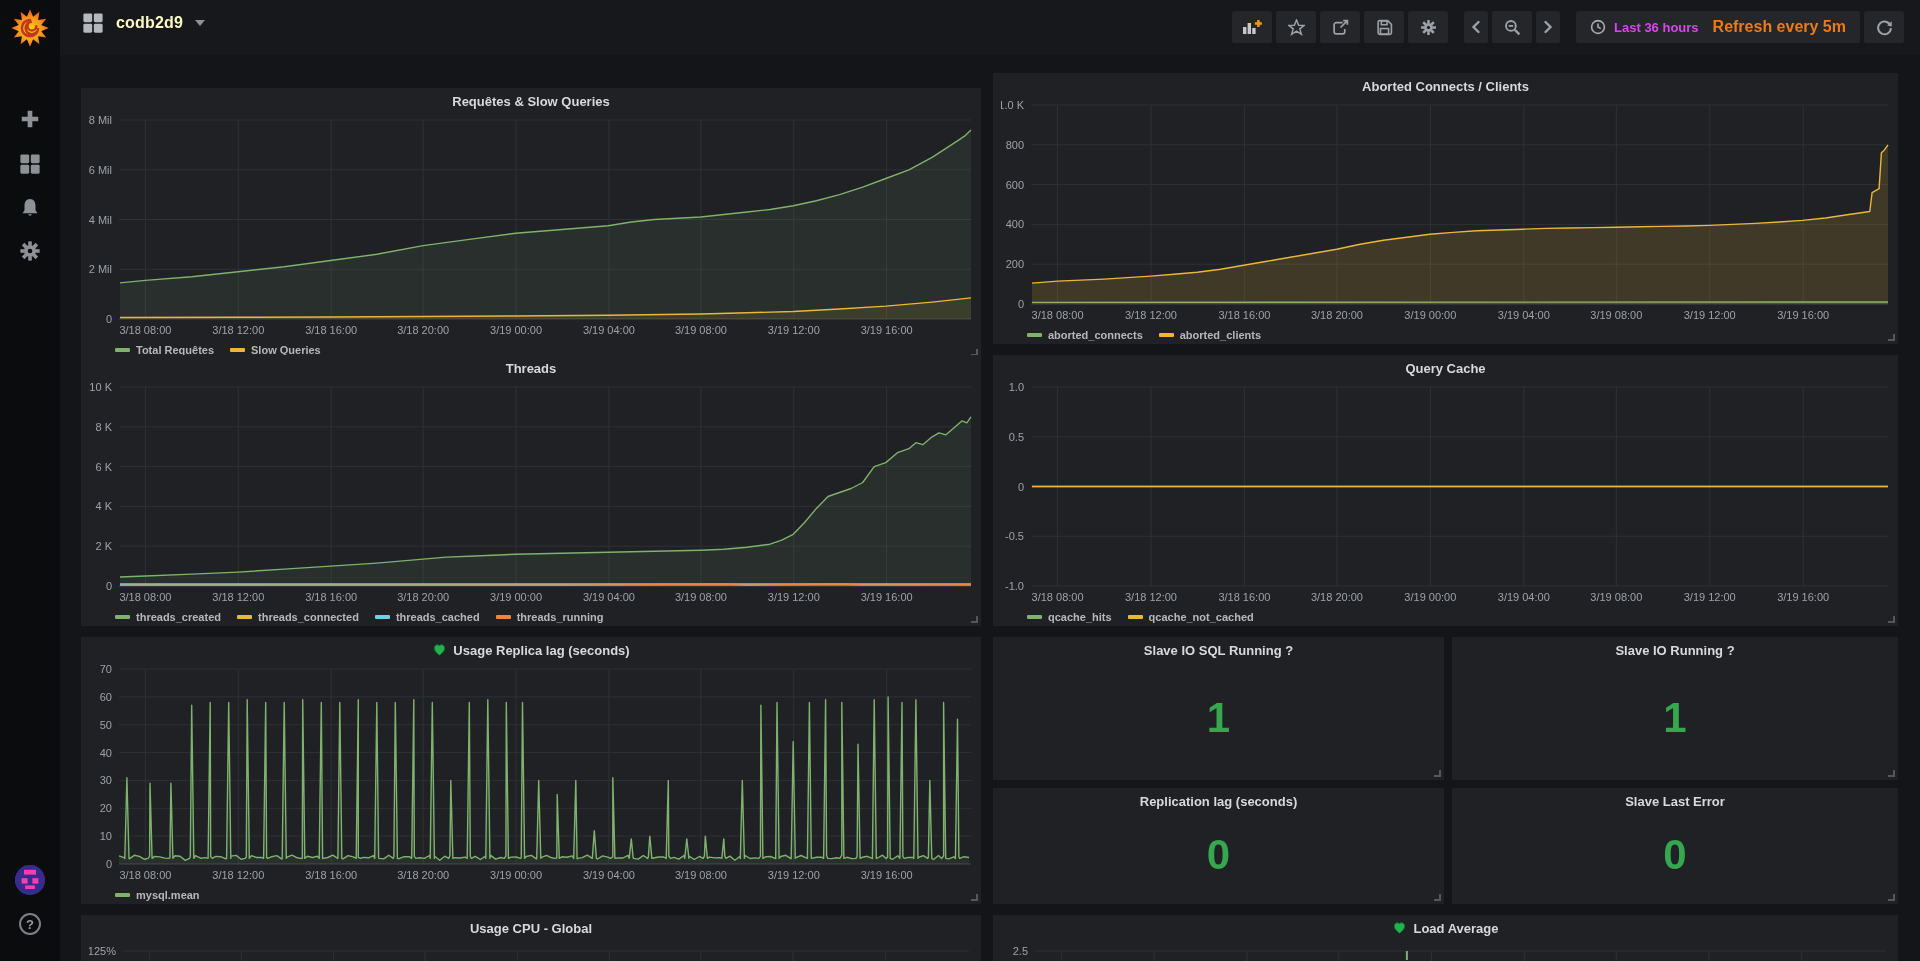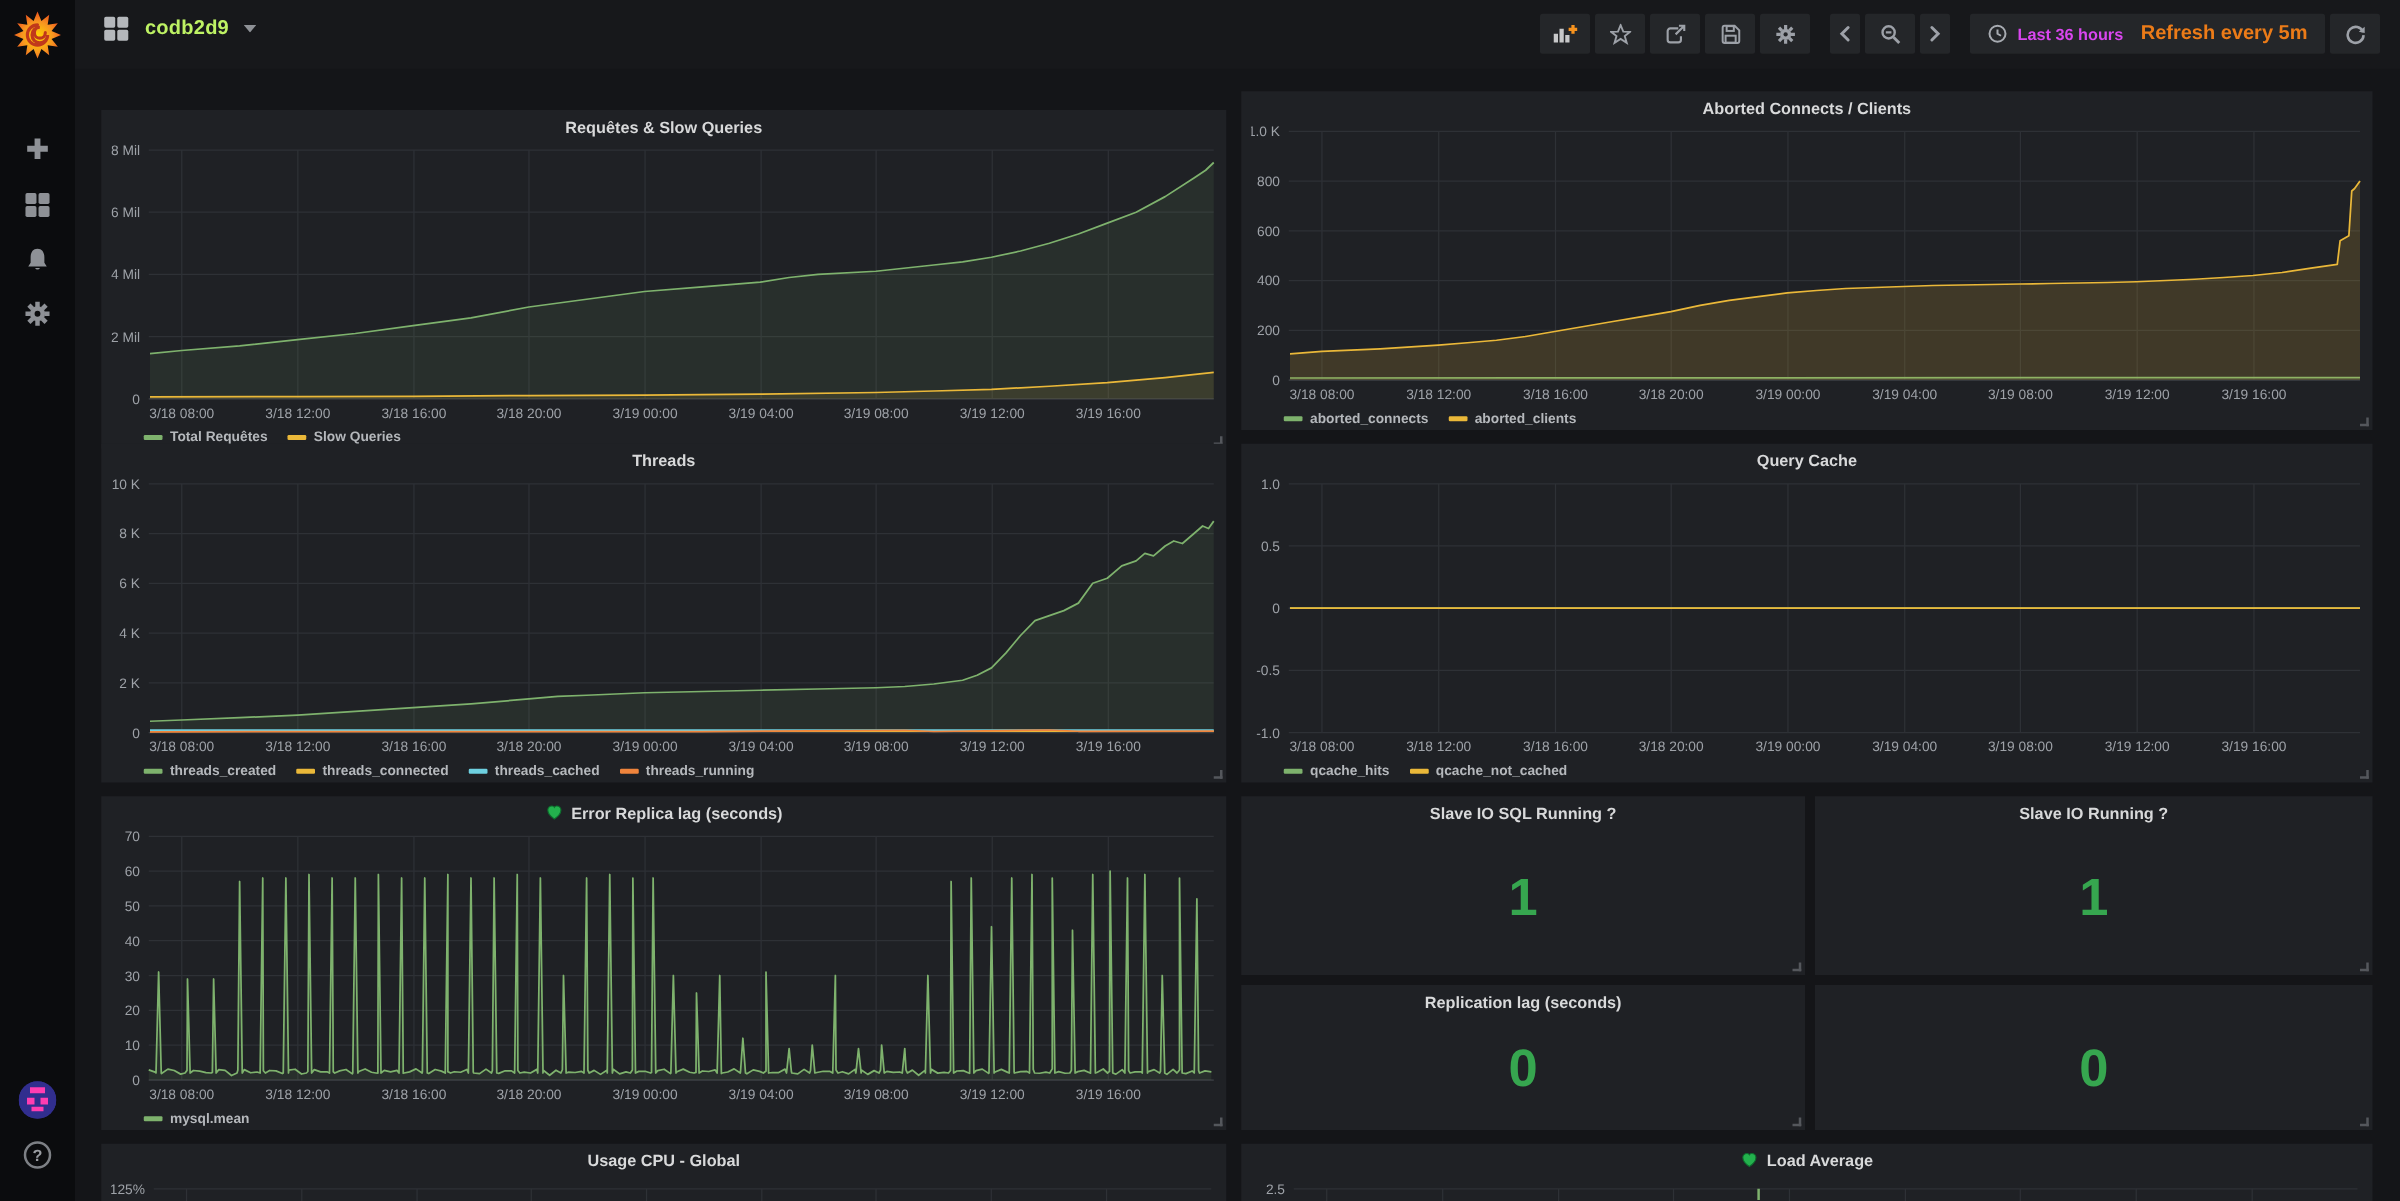--- a/index.html
+++ b/index.html
@@ -11,21 +11,21 @@
   .sidebar { position:absolute; left:0; top:0; width:60px; height:961px; background:#0b0c0e; z-index:5; }
   .logo { position:absolute; left:10px; top:8px; width:40px; height:40px; cursor:pointer; }
   .side-icon { position:absolute; left:0; width:60px; height:40px; display:flex; align-items:center; justify-content:center; color:#8e9196; cursor:pointer; }
   .side-icon svg { display:block; }
   .avatar { position:absolute; left:15px; top:865px; width:30px; height:30px; border-radius:50%; background:#312e8e; overflow:hidden; cursor:pointer; }
   .help-circle { position:absolute; left:19px; top:913px; width:22px; height:22px; border-radius:50%; border:2px solid #7d8085; color:#9a9da2; font-size:13px; font-weight:bold; display:flex; align-items:center; justify-content:center; cursor:pointer; }
 
   
   .navbar { position:absolute; left:60px; top:0; width:1860px; height:55px; background:#17181b; }
   .crumb { position:absolute; left:22px; top:12px; display:flex; align-items:center; gap:12px; cursor:pointer; }
-  .crumb .title { color:#bef264; font-size:16px; font-weight:bold; letter-spacing:.2px; }
+  .crumb .title { color:#fef9c3; font-size:16px; font-weight:bold; letter-spacing:.2px; }
   .nav-right { position:absolute; right:16px; top:10px; height:34px; display:flex; align-items:center; }
   .nav-btn { height:32px; min-width:40px; padding:0 10px; background:#242629; border-radius:2px; display:flex; align-items:center; justify-content:center; margin-left:4px; color:#9da1a8; cursor:pointer; }
   .nav-btn.slim { min-width:24px; padding:0 6px; }
   .gap-l { margin-left:16px !important; }
   .timebox { height:32px; margin-left:16px; padding:0 14px; background:#242629; border-radius:2px; display:flex; align-items:center; gap:8px; cursor:pointer; }
   .timebox .trange { color:#d946ef; font-size:13px; font-weight:bold; }
   .timebox .refresh-lbl { font-size:16px; font-weight:bold; margin-left:6px; }
 
   
   .panel { position:absolute; background:#1f2125; }
@@ -413,21 +413,21 @@
         </span>
       </div>
     <div class="resize-corner"></div>
   </div>
 
   <div class="panel" style="left:81px;top:637px;width:900px;height:267px">
     <div class="panel-title">
       <svg class="heart" viewBox="0 0 16 16">
           <path d="M8 14 C8 14 2 10.2 2 5.8 C2 3.6 3.8 2 5.8 2 C7 2 7.7 2.6 8 3.2 C8.3 2.6 9 2 10.2 2 C12.2 2 14 3.6 14 5.8 C14 10.2 8 14 8 14 Z" fill="#23b14d" stroke="#0e6e2e"></path>
         </svg>
-      <span>Error Replica lag (seconds)</span>
+      <span>Usage Replica lag (seconds)</span>
     </div>
     <div class="chart"><svg width="886" height="219" viewBox="0 0 886 219">
           <line x1="30" y1="6" x2="882" y2="6" stroke="#2e3136" stroke-width="1"></line>
           <text x="23" y="10" fill="#9ea2a8" font-size="11" text-anchor="end">70</text>
           <line x1="30" y1="33.85714285714286" x2="882" y2="33.85714285714286" stroke="#2e3136" stroke-width="1"></line>
           <text x="23" y="37.85714285714286" fill="#9ea2a8" font-size="11" text-anchor="end">60</text>
           <line x1="30" y1="61.714285714285715" x2="882" y2="61.714285714285715" stroke="#2e3136" stroke-width="1"></line>
           <text x="23" y="65.71428571428572" fill="#9ea2a8" font-size="11" text-anchor="end">50</text>
           <line x1="30" y1="89.57142857142857" x2="882" y2="89.57142857142857" stroke="#2e3136" stroke-width="1"></line>
           <text x="23" y="93.57142857142857" fill="#9ea2a8" font-size="11" text-anchor="end">40</text>
@@ -488,20 +488,23 @@
 
   <div class="panel" style="left:993px;top:788px;width:451px;height:116px">
     <div class="panel-title">
         <span>Replication lag (seconds)</span>
       </div>
     <div class="stat-value" style="color: rgb(54, 166, 79);">0</div>
     <div class="resize-corner"></div>
   </div>
 
   <div class="panel" style="left:1452px;top:788px;width:446px;height:116px">
+    <div class="panel-title">
+        <span>Slave Last Error</span>
+      </div>
     <div class="stat-value" style="color: rgb(54, 166, 79);">0</div>
     <div class="resize-corner"></div>
   </div>
 
   <div class="panel" style="left:81px;top:915px;width:900px;height:200px">
     <div class="panel-title">
         <span>Usage CPU - Global</span>
       </div>
     <div class="chart chart-noleg" style="bottom:auto;height:60px"><svg width="886" height="60" viewBox="0 0 886 60">
           <line x1="34" y1="10" x2="880" y2="10" stroke="#2e3136" stroke-width="1"></line>

